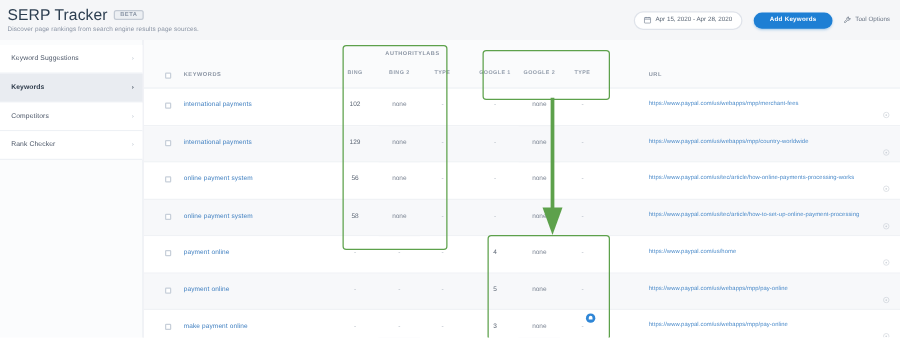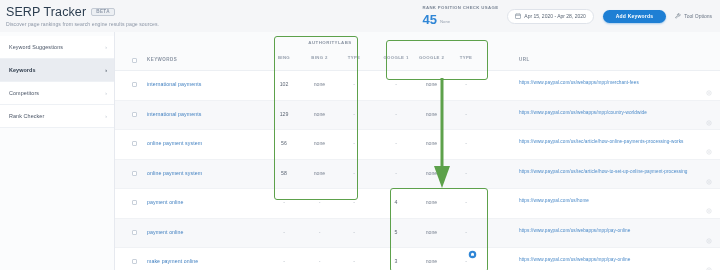--- a/index.html
+++ b/index.html
@@ -155,27 +155,20 @@
     <div class="hdr-left">
       <div class="title-row">
         <div class="app-title">SERP Tracker</div>
         <div class="beta-badge">BETA</div>
       </div>
       <div class="app-sub">Discover page rankings from search engine results page sources.</div>
     </div>
 
     <div class="hdr-right">
 
-      <div class="usage">
-        <div class="usage-label">RANK POSITION CHECK USAGE</div>
-        <div class="usage-row">
-          <div class="usage-num">45</div>
-          <div class="usage-unit">None</div>
-        </div>
-      </div>
 
       <div class="datepicker">
         <span class="cal-ico">
           <svg width="6" height="6" viewBox="0 0 12 12">
             <rect x="1" y="2" width="10" height="9" rx="1" fill="none" stroke="#7b8696" stroke-width="1.2"></rect>
             <line x1="1" y1="4.6" x2="11" y2="4.6" stroke="#7b8696" stroke-width="1.2"></line>
             <line x1="3.6" y1="1" x2="3.6" y2="3" stroke="#7b8696" stroke-width="1.2"></line>
             <line x1="8.4" y1="1" x2="8.4" y2="3" stroke="#7b8696" stroke-width="1.2"></line>
           </svg>
         </span>

